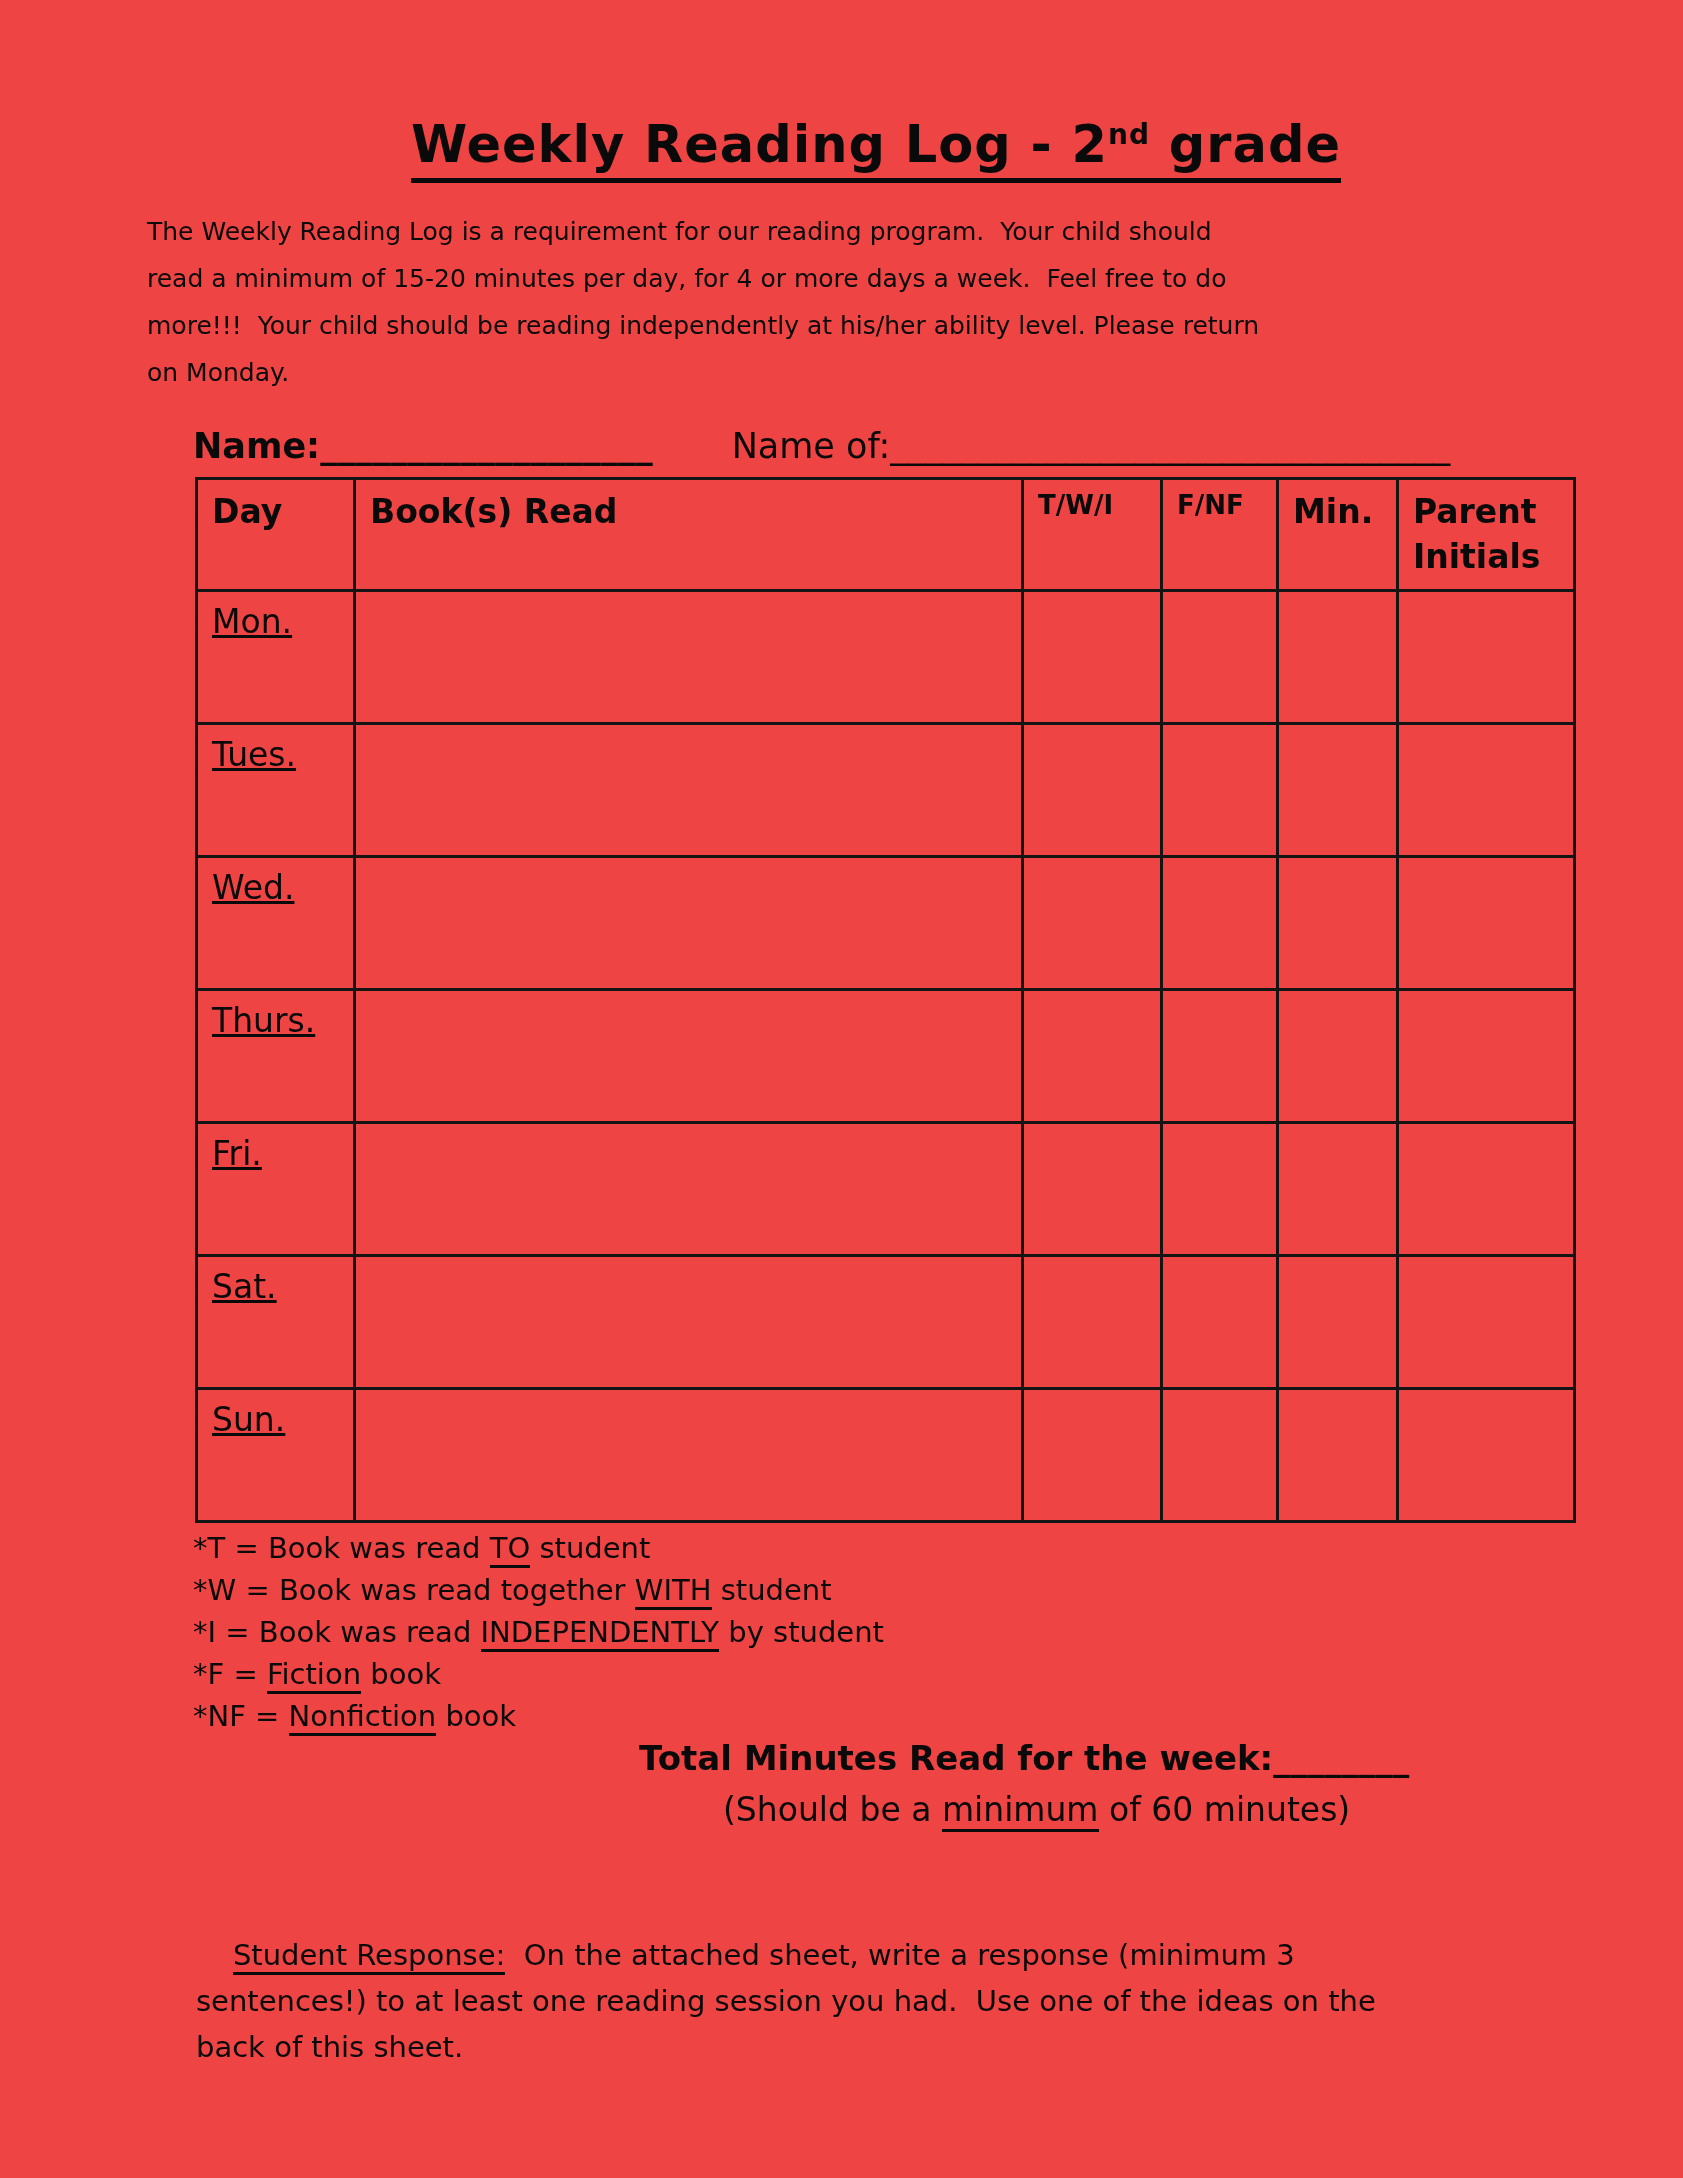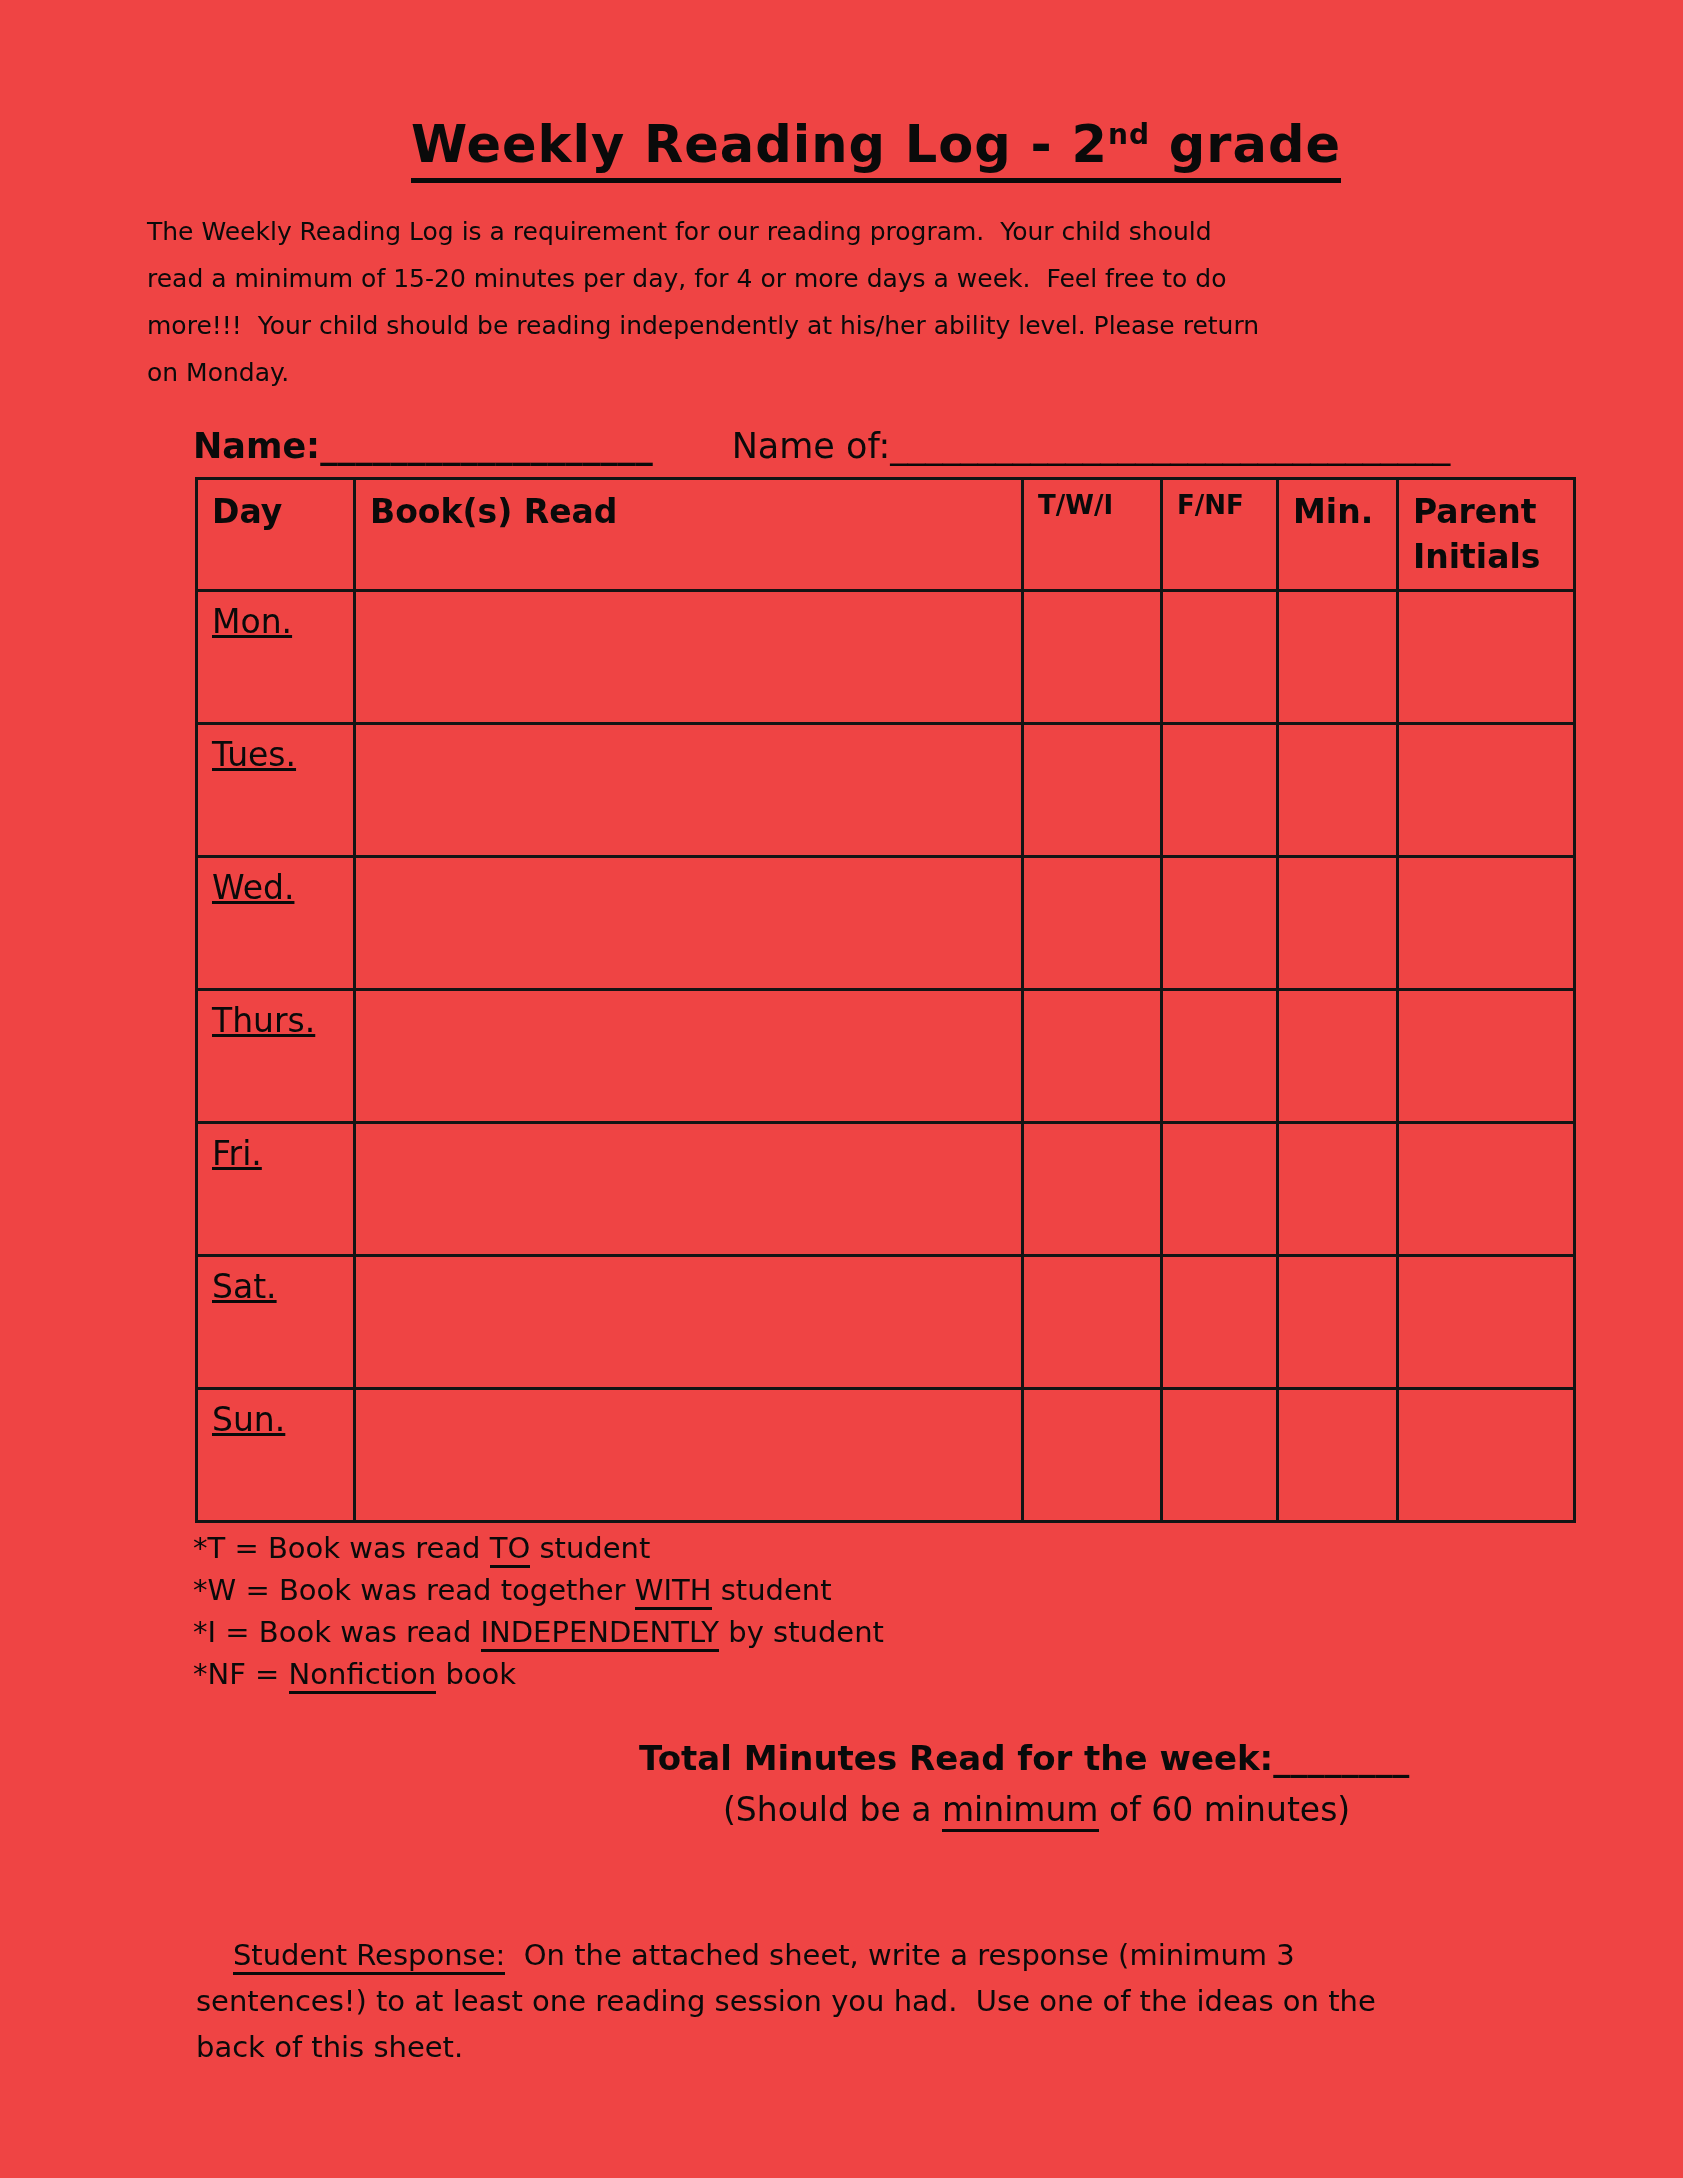--- a/index.html
+++ b/index.html
@@ -227,20 +227,21 @@
         <td></td>
         <td></td>
       </tr>
     </tbody>
   </table>
 
   <div class="legend">
     <div><span>*T = Book was read </span><span class="u">TO</span><span> student</span></div>
     <div><span>*W = Book was read together </span><span class="u">WITH</span><span> student</span></div>
     <div><span>*I = Book was read </span><span class="u">INDEPENDENTLY</span><span> by student</span></div>
+    <div><span>*F = </span><span class="u">Fiction</span><span> book</span></div>
     <div><span>*NF = </span><span class="u">Nonfiction</span><span> book</span></div>
   </div>
 
   <div class="total-line">
     <span>Total Minutes Read for the week:</span><span>________</span>
   </div>
 
   <div class="should-line">
     <span>(Should be a </span><span class="u">minimum</span><span> of 60 minutes)</span>
   </div>

